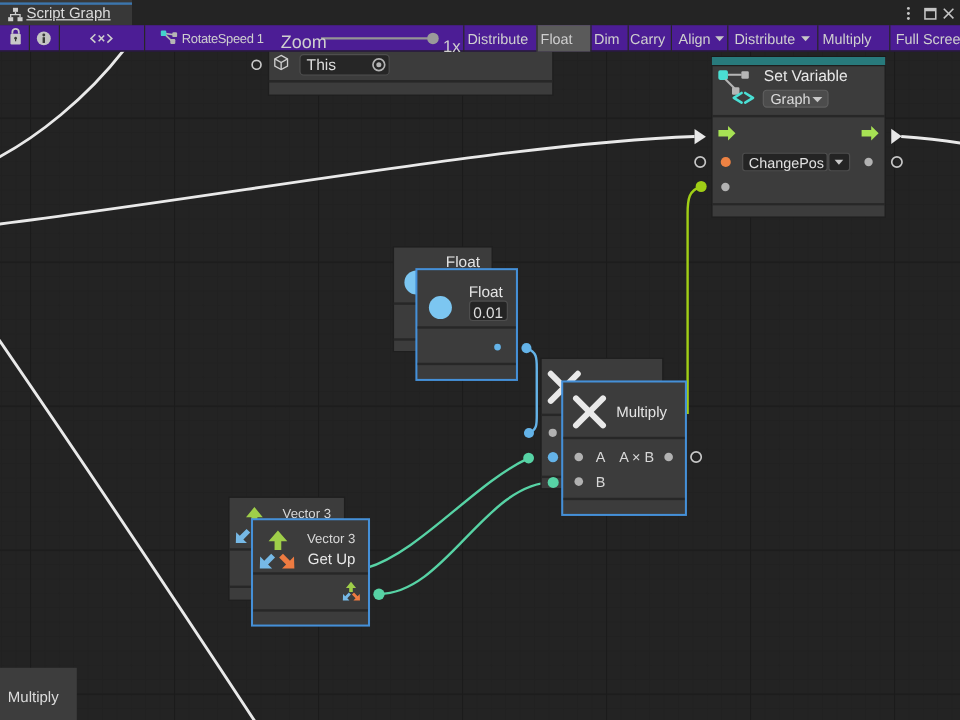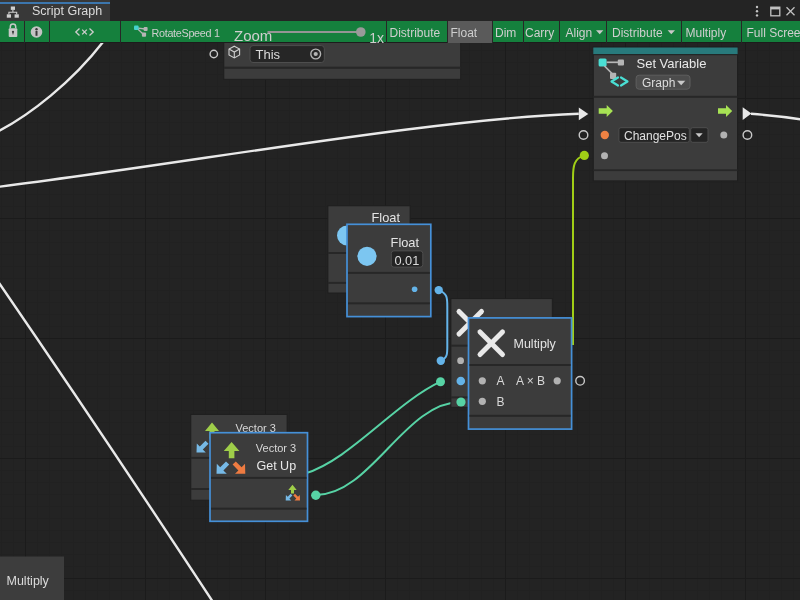--- a/index.html
+++ b/index.html
@@ -2,22 +2,22 @@
 <html><head>
 <meta charset="utf-8">
 <style>
 html,body{-webkit-font-smoothing:antialiased;margin:0;padding:0;width:800px;height:600px;overflow:hidden;background:#232323;
 font-family:"Liberation Sans",sans-serif;}
 #root{position:relative;width:800px;height:600px;}
 svg{position:absolute;left:0;top:0;}
 #tabbar{position:absolute;left:0;top:0;width:800px;height:21px;background:#242424;z-index:10;}
 #tab{position:absolute;left:0;top:0;width:110px;height:21px;background:#383838;}
 #tabline{position:absolute;left:0;top:1.5px;width:110px;height:2.2px;background:#3c76ad;}
-#tabtext{position:absolute;left:32px;top:4px;font-size:12.5px;color:#dcdcdc;}
-#toolbar{position:absolute;left:0;top:21px;width:800px;height:21.2px;background:#15803d;border-bottom:1px solid #1c1c1c;z-index:10;}
+#tabtext{position:absolute;left:22px;top:4px;font-size:12.5px;color:#dcdcdc;text-decoration:underline;}
+#toolbar{position:absolute;left:0;top:21px;width:800px;height:21.2px;background:#4c1d95;border-bottom:1px solid #1c1c1c;z-index:10;}
 .sep{position:absolute;top:0;width:1px;height:22px;background:#272727;}
 .tbtxt{position:absolute;top:4.7px;font-size:12px;color:#cfcfcf;white-space:nowrap;}
 #valbtn{position:absolute;left:446.8px;top:0;width:45px;height:22px;background:#5a5a5a;}
 </style>
 </head>
 <body>
 <div id="root">
 <svg width="800" height="600" viewBox="0 0 800 600">
 <defs>
 <pattern id="gmin" width="12" height="12" patternUnits="userSpaceOnUse" x="1" y="2">

